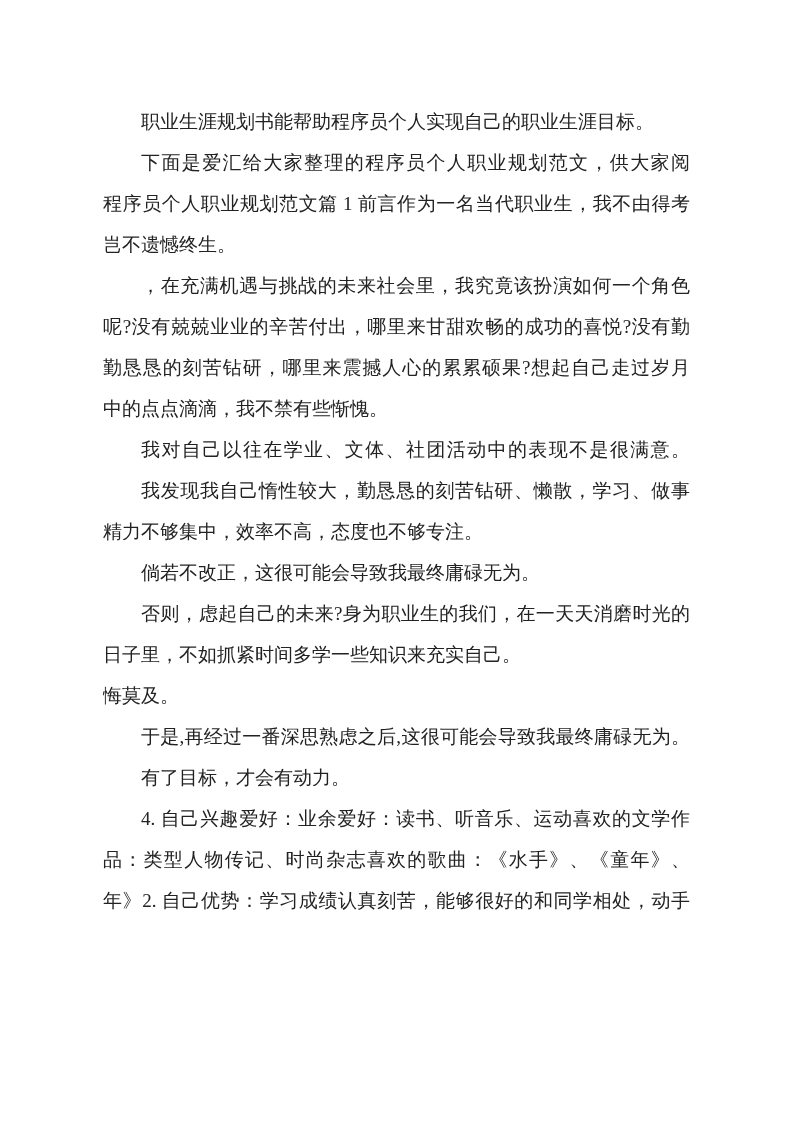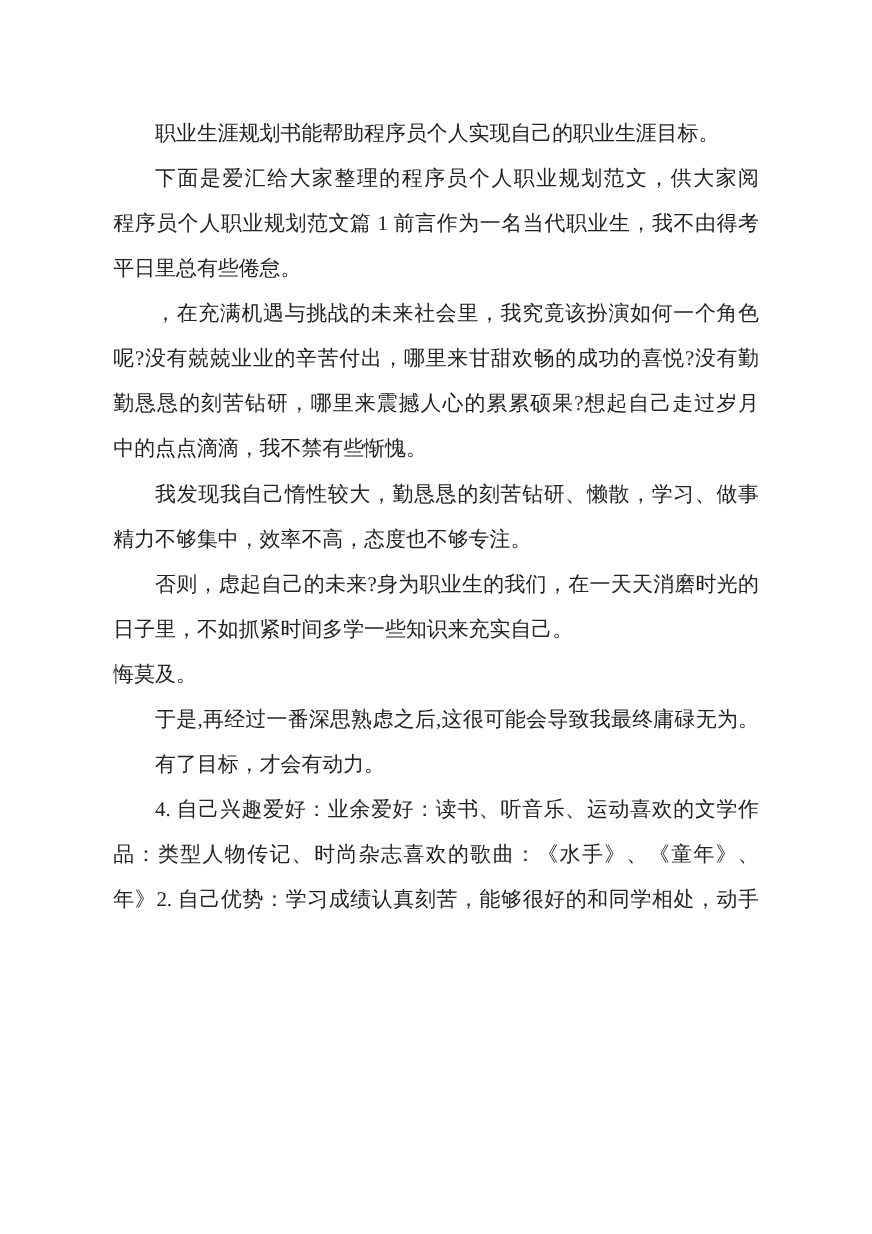--- a/index.html
+++ b/index.html
@@ -45,27 +45,29 @@
   }
 </style>
 </head>
 <body>
 
 <div class="page">
   <div class="text-block">
     <div class="line indent">职业生涯规划书能帮助程序员个人实现自己的职业生涯目标。</div>
     <div class="line indent fill">下面是爱汇给大家整理的程序员个人职业规划范文，供大家阅读！</div>
     <div class="line fill">程序员个人职业规划范文篇 1 前言作为一名当代职业生，我不由得考</div>
-    <div class="line">平日里总有些倦怠。</div>
+    <div class="line">岂不遗憾终生。</div>
     <div class="line indent fill">，在充满机遇与挑战的未来社会里，我究竟该扮演如何一个角色</div>
     <div class="line fill">呢?没有兢兢业业的辛苦付出，哪里来甘甜欢畅的成功的喜悦?没有勤</div>
     <div class="line fill">勤恳恳的刻苦钻研，哪里来震撼人心的累累硕果?想起自己走过岁月</div>
     <div class="line">中的点点滴滴，我不禁有些惭愧。</div>
+    <div class="line indent fill">我对自己以往在学业、文体、社团活动中的表现不是很满意。</div>
     <div class="line indent fill">我发现我自己惰性较大，勤恳恳的刻苦钻研、懒散，学习、做事</div>
     <div class="line">精力不够集中，效率不高，态度也不够专注。</div>
+    <div class="line indent">倘若不改正，这很可能会导致我最终庸碌无为。</div>
     <div class="line indent fill">否则，虑起自己的未来?身为职业生的我们，在一天天消磨时光的</div>
     <div class="line">日子里，不如抓紧时间多学一些知识来充实自己。</div>
     <div class="line">悔莫及。</div>
     <div class="line indent fill">于是,再经过一番深思熟虑之后,这很可能会导致我最终庸碌无为。</div>
     <div class="line indent">有了目标，才会有动力。</div>
     <div class="line indent fill">4. 自己兴趣爱好：业余爱好：读书、听音乐、运动喜欢的文学作</div>
     <div class="line fill">品：类型人物传记、时尚杂志喜欢的歌曲：《水手》、《童年》、《流</div>
     <div class="line fill">年》2. 自己优势：学习成绩认真刻苦，能够很好的和同学相处，动手</div>
   </div>
 </div>

